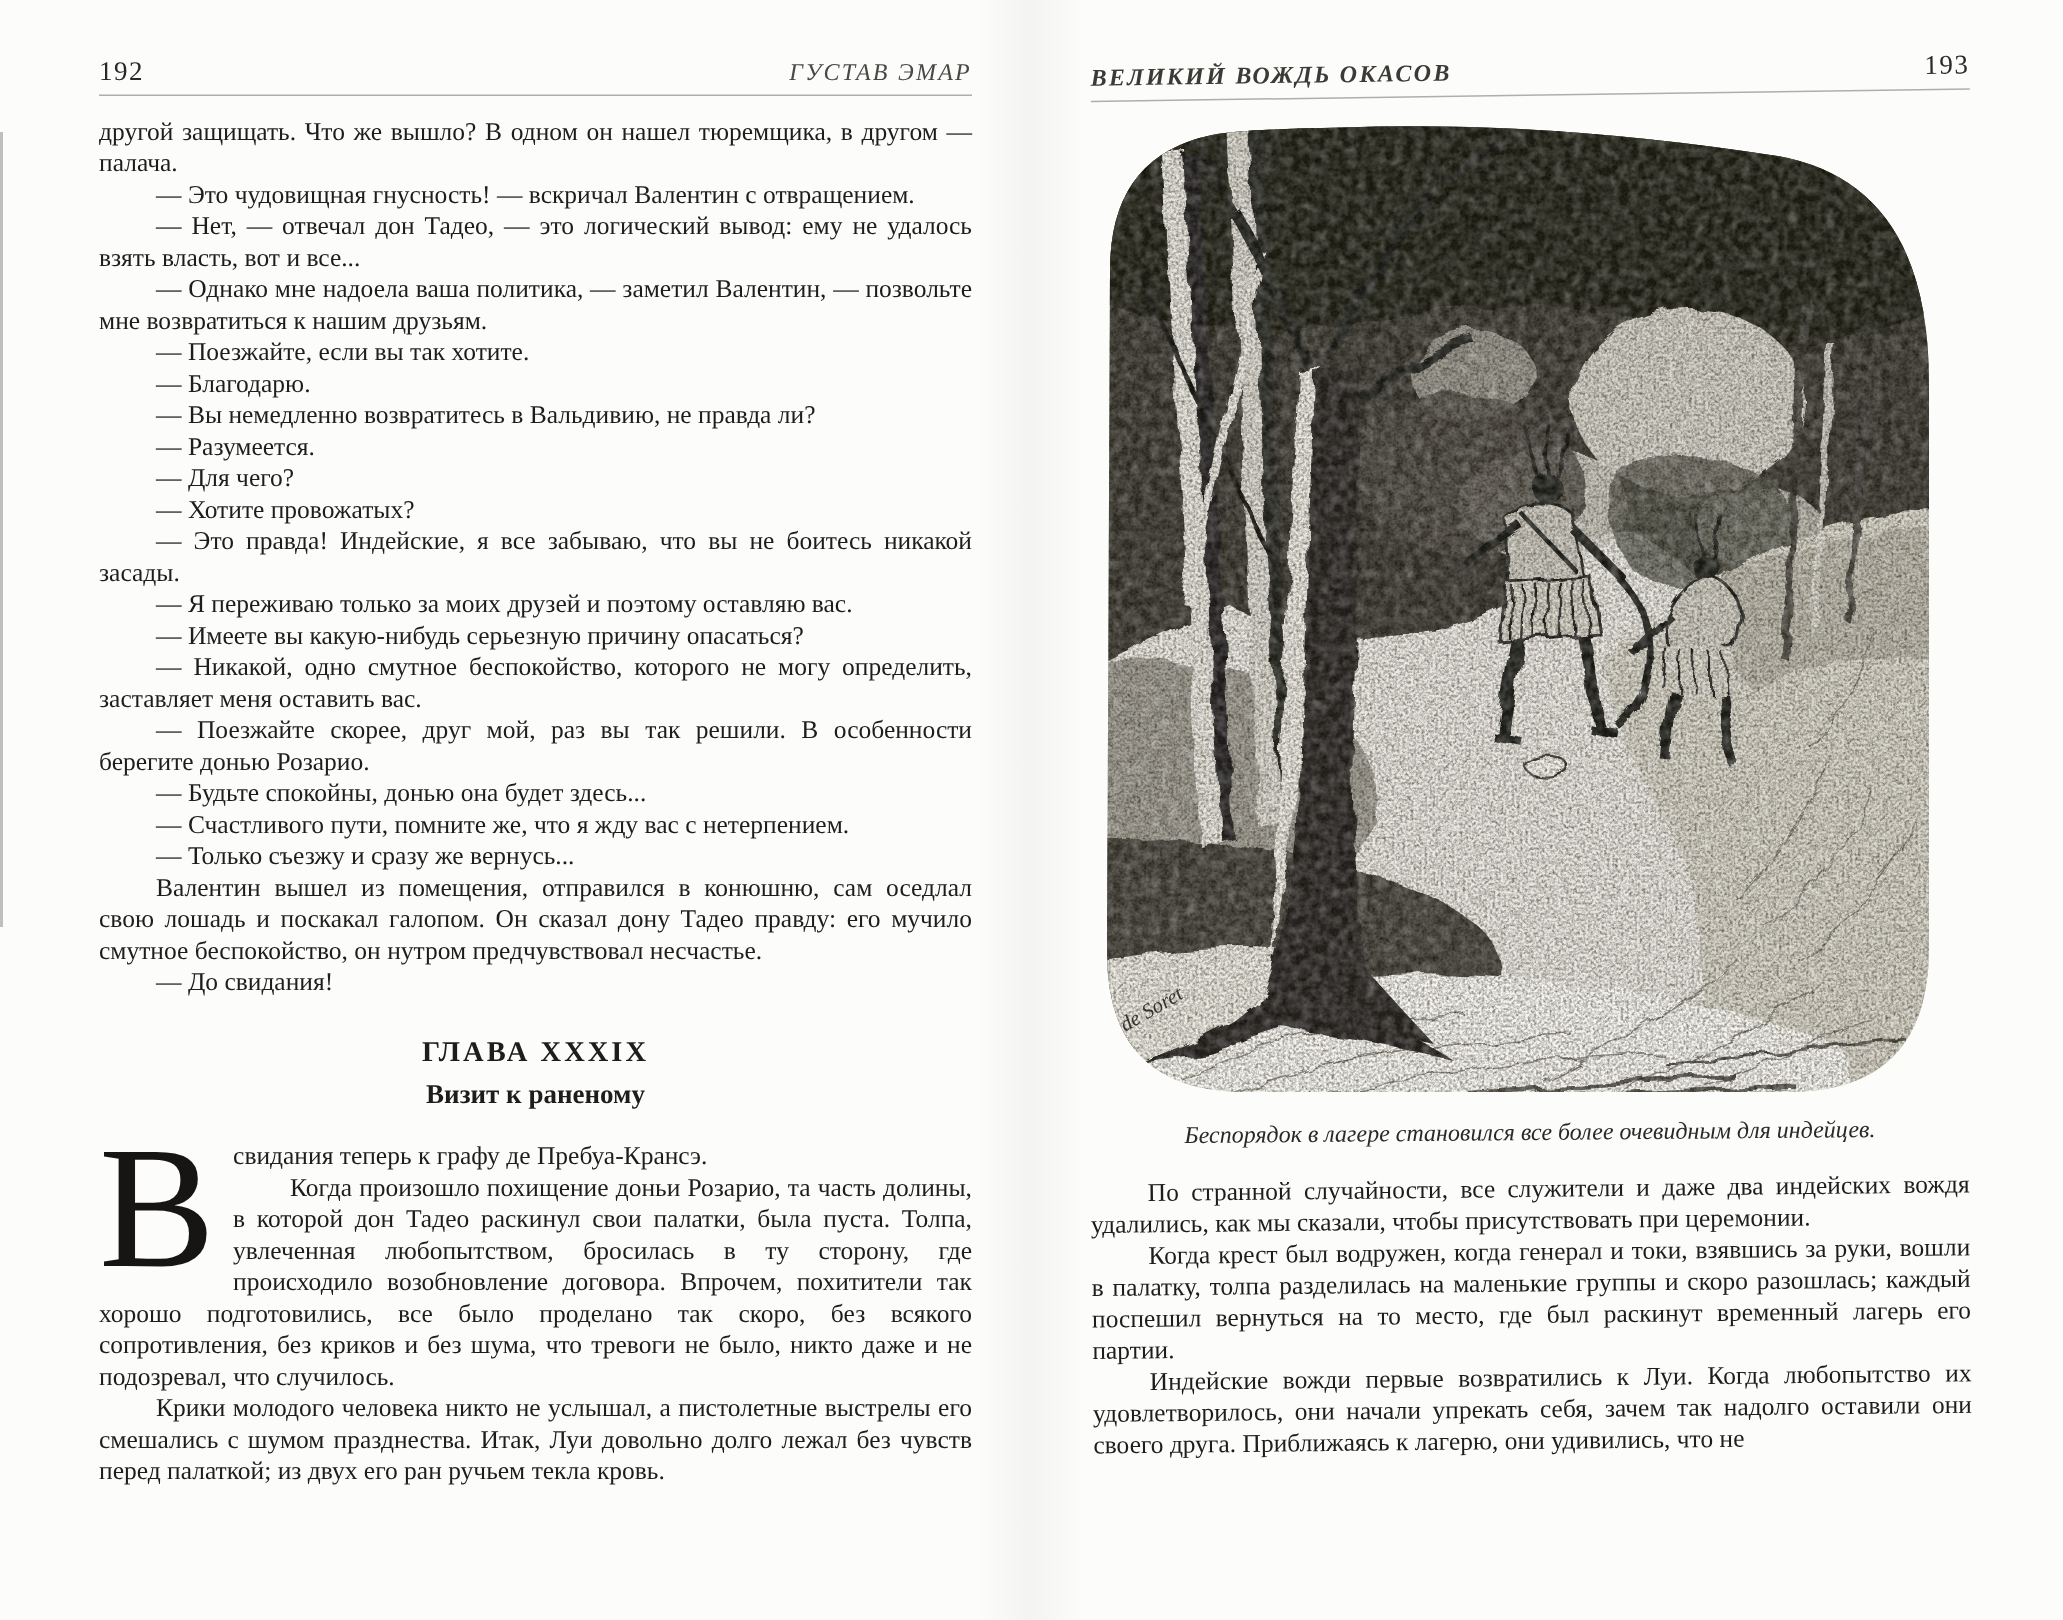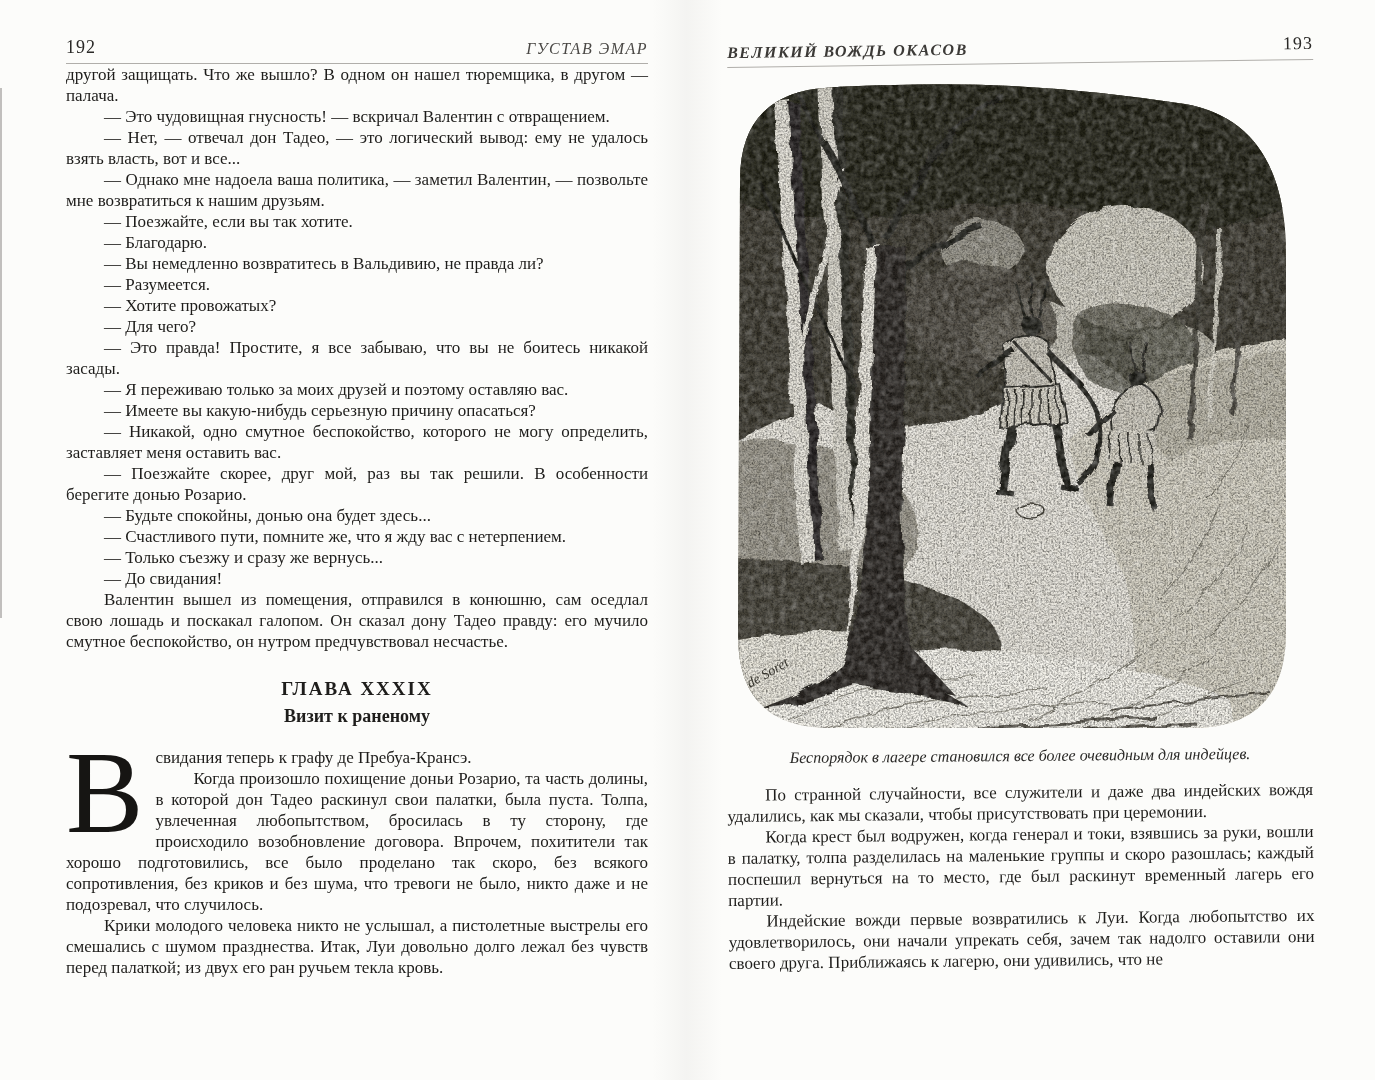--- a/index.html
+++ b/index.html
@@ -15,21 +15,21 @@
   .page-right{left:727px;width:586px;}
   .runhead{
     display:flex;justify-content:space-between;align-items:flex-end;
     border-bottom:1px solid #b0aeaa;padding-bottom:5px;height:28px;
   }
   .pgnum{font-size:18px;letter-spacing:1px;color:#2a2927;}
   .runtitle{font-size:16px;letter-spacing:1.5px;color:#4a4845;font-style:italic;}
   .runtitle.italic{font-style:italic;font-weight:bold;color:#3c3a37;}
   .page-right .runhead{transform:rotate(-0.8deg);}
   
-  .bodytext{font-size:17px;line-height:21px;text-align:justify;}
+  .bodytext{margin-top:13px;font-size:17px;line-height:21px;text-align:justify;}
   .bodytext p{margin:0;text-indent:38px;}
   .bodytext p.cont{text-indent:0;}
   
   .chapter{margin:26px 0 20px 0;text-align:center;font-weight:bold;}
   .chapter .num{font-size:19px;letter-spacing:2px;}
   .chapter .ttl{font-size:18px;margin-top:6px;}
   
   .opening{font-size:17px;line-height:21px;text-align:justify;}
   .opening p{margin:0;text-indent:38px;}
   .opening p.cont{text-indent:0;}
@@ -66,32 +66,32 @@
 
     <div class="bodytext">
         <p class="cont">другой защищать. Что же вышло? В одном он нашел тюремщика, в другом — палача.</p>
         <p>— Это чудовищная гнусность! — вскричал Валентин с отвращением.</p>
         <p>— Нет, — отвечал дон Тадео, — это логический вывод: ему не удалось взять власть, вот и все...</p>
         <p>— Однако мне надоела ваша политика, — заметил Валентин, — позвольте мне возвратиться к нашим друзьям.</p>
         <p>— Поезжайте, если вы так хотите.</p>
         <p>— Благодарю.</p>
         <p>— Вы немедленно возвратитесь в Вальдивию, не правда ли?</p>
         <p>— Разумеется.</p>
+        <p>— Для чего?</p>
         <p>— Хотите провожатых?</p>
-        <p>— Для чего?</p>
-        <p>— Это правда! Простите, я все забываю, что вы не боитесь никакой засады.</p>
+        <p>— Это правда! Индейские, я все забываю, что вы не боитесь никакой засады.</p>
         <p>— Я переживаю только за моих друзей и поэтому оставляю вас.</p>
         <p>— Имеете вы какую-нибудь серьезную причину опасаться?</p>
         <p>— Никакой, одно смутное беспокойство, которого не могу определить, заставляет меня оставить вас.</p>
         <p>— Поезжайте скорее, друг мой, раз вы так решили. В особенности берегите донью Розарио.</p>
         <p>— Будьте спокойны, донью она будет здесь...</p>
         <p>— Счастливого пути, помните же, что я жду вас с нетерпением.</p>
         <p>— Только съезжу и сразу же вернусь...</p>
+        <p>Валентин вышел из помещения, отправился в конюшню, сам оседлал свою лошадь и поскакал галопом. Он сказал дону Тадео правду: его мучило смутное беспокойство, он нутром предчувствовал несчастье.</p>
         <p>— До свидания!</p>
-        <p>Валентин вышел из помещения, отправился в конюшню, сам оседлал свою лошадь и поскакал галопом. Он сказал дону Тадео правду: его мучило смутное беспокойство, он нутром предчувствовал несчастье.</p>
       </div>
 
     <div class="chapter">
       <div class="num">ГЛАВА  XXXIX</div>
       <div class="ttl">Визит к раненому</div>
     </div>
 
     <div class="opening">
       <span class="dropcap">В</span>
       <p class="cont">свидания теперь к графу де Пребуа-Крансэ.</p>

